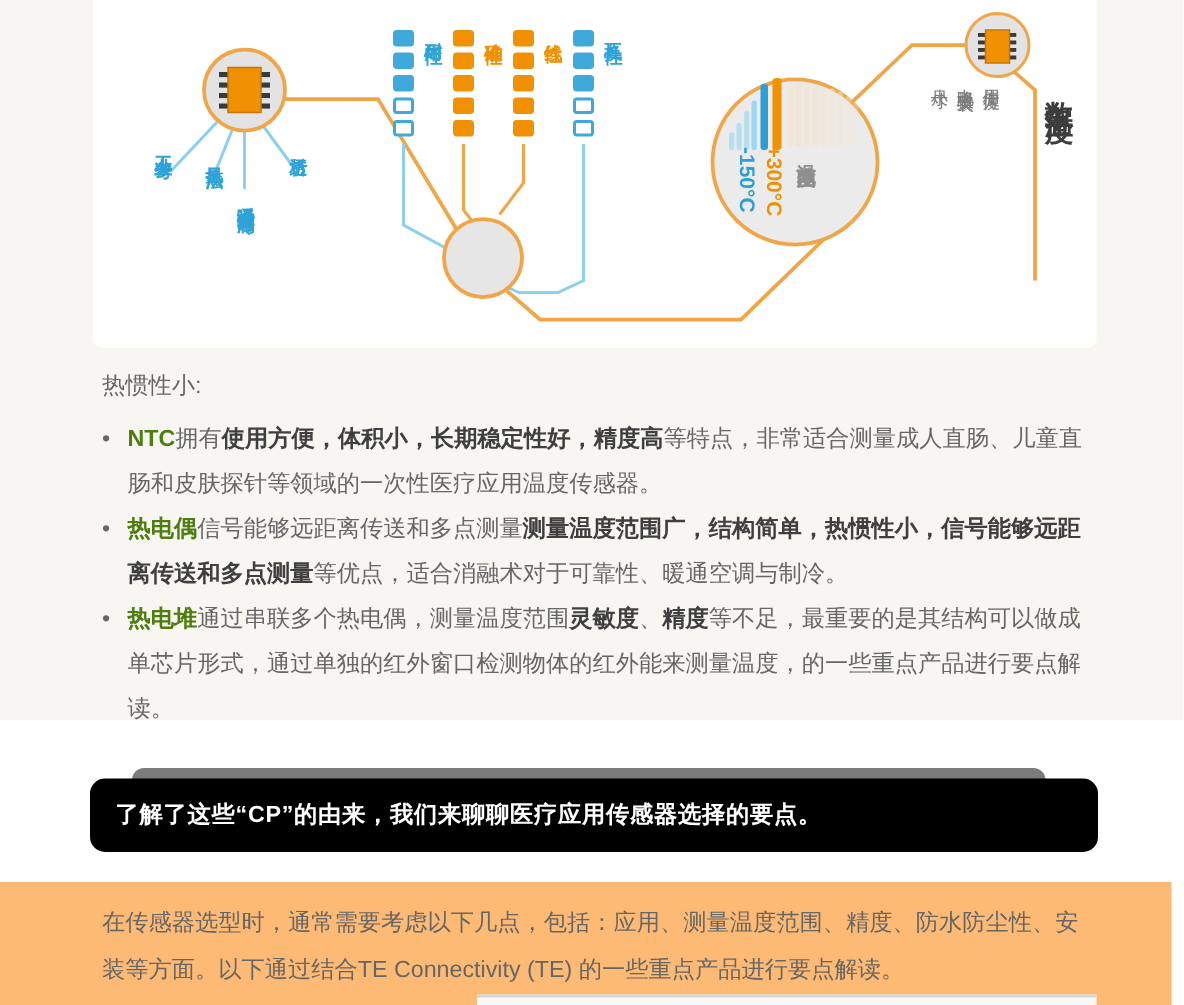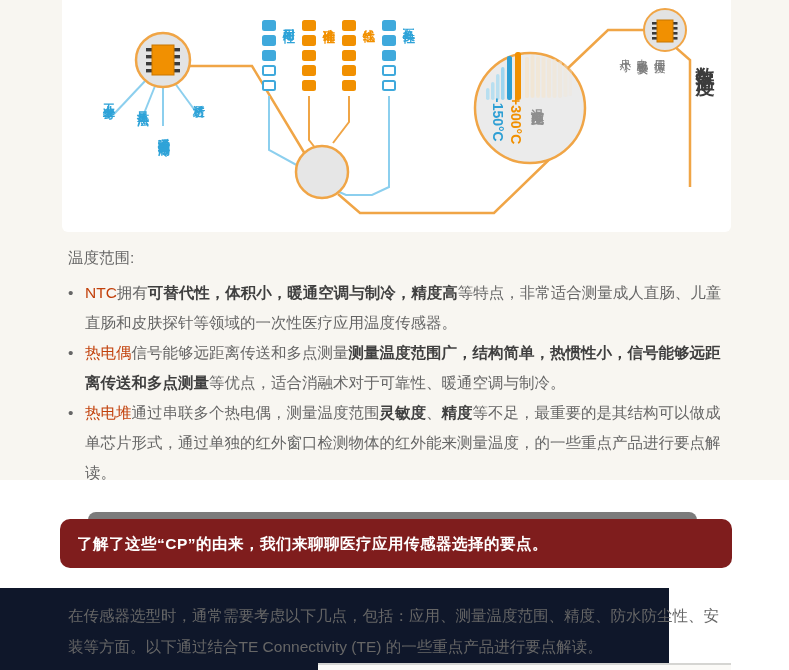--- a/index.html
+++ b/index.html
@@ -43,33 +43,33 @@
 
   
   .text-block { position:absolute; left:68px; top:244px; width:656px; }
   .intro { font-size:15.5px; color:#666; line-height:28px; margin-bottom:6px; }
   .bullets { list-style:none; }
   .bullets li { display:flex; font-size:15.5px; line-height:30px; }
   .dot { width:17px; flex:0 0 17px; color:#666; }
   .bt { flex:1; }
   .seg-n { color:#666; }
   .seg-b { color:#3f3f3f; font-weight:bold; }
-  .seg-o { color:#c2410c; font-weight:normal; }
+  .seg-o { color:#4d7c0f; font-weight:bold; }
 
   
   .banner-section { position:relative; width:789px; height:108px; background:#fff; }
   .banner-shadow { position:absolute; left:88px; top:32px; width:609px; height:26px;
     background:#7b7b7b; border-radius:8px; }
   .banner { position:absolute; left:60px; top:39px; width:672px; height:49px;
-    background:#7f1d1d; border-radius:10px; }
+    background:#000000; border-radius:10px; }
   .banner span { display:block; padding-left:17px; line-height:49px; color:#fff;
     font-weight:bold; font-size:15.5px; letter-spacing:0.5px; }
 
   
-  .footer-section { position:relative; width:669px; height:82px; background:#0f172a; }
+  .footer-section { position:relative; width:781px; height:82px; background:#fdba74; }
   .footer-text { position:absolute; left:68px; top:12px; width:656px;
     font-size:15.5px; color:#666; line-height:31px; }
   .next-block-edge { position:absolute; left:318px; top:75px; width:413px; height:7px;
     background:#fbfaf7; border-top:2px solid #d5d5d2; }
 </style>
 </head>
 <body>
 
 <div class="page">
 
@@ -197,25 +197,25 @@
 
       <div class="v features">
         <div>使用方便</div>
         <div>电路板安装</div>
         <div>小尺寸</div>
       </div>
       <div class="v digital-title">数字温度</div>
     </div>
 
     <div class="text-block">
-      <p class="intro">温度范围:</p>
+      <p class="intro">热惯性小:</p>
       <ul class="bullets">
           <li>
             <span class="dot">•</span>
-            <span class="bt"><span class="seg-o">NTC</span><span class="seg-n">拥有</span><span class="seg-b">可替代性，体积小，暖通空调与制冷，精度高</span><span class="seg-n">等特点，非常适合测量成人直肠、儿童直肠和皮肤探针等领域的一次性医疗应用温度传感器。</span></span>
+            <span class="bt"><span class="seg-o">NTC</span><span class="seg-n">拥有</span><span class="seg-b">使用方便，体积小，长期稳定性好，精度高</span><span class="seg-n">等特点，非常适合测量成人直肠、儿童直肠和皮肤探针等领域的一次性医疗应用温度传感器。</span></span>
           </li>
           <li>
             <span class="dot">•</span>
             <span class="bt"><span class="seg-o">热电偶</span><span class="seg-n">信号能够远距离传送和多点测量</span><span class="seg-b">测量温度范围广，结构简单，热惯性小，信号能够远距离传送和多点测量</span><span class="seg-n">等优点，适合消融术对于可靠性、暖通空调与制冷。</span></span>
           </li>
           <li>
             <span class="dot">•</span>
             <span class="bt"><span class="seg-o">热电堆</span><span class="seg-n">通过串联多个热电偶，测量温度范围</span><span class="seg-b">灵敏度</span><span class="seg-n">、</span><span class="seg-b">精度</span><span class="seg-n">等不足，最重要的是其结构可以做成单芯片形式，通过单独的红外窗口检测物体的红外能来测量温度，的一些重点产品进行要点解读。</span></span>
           </li>
         </ul>

